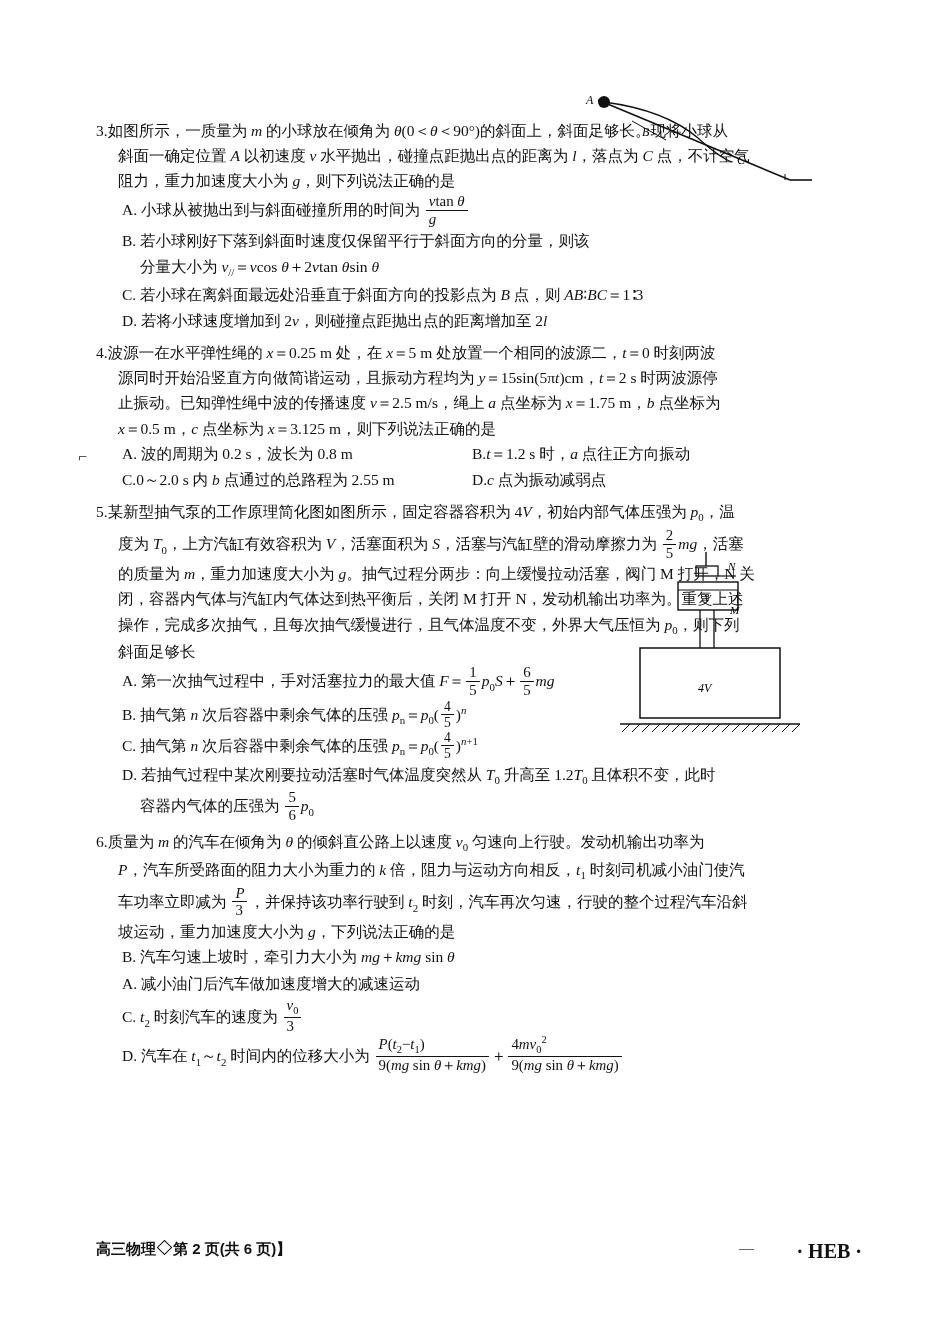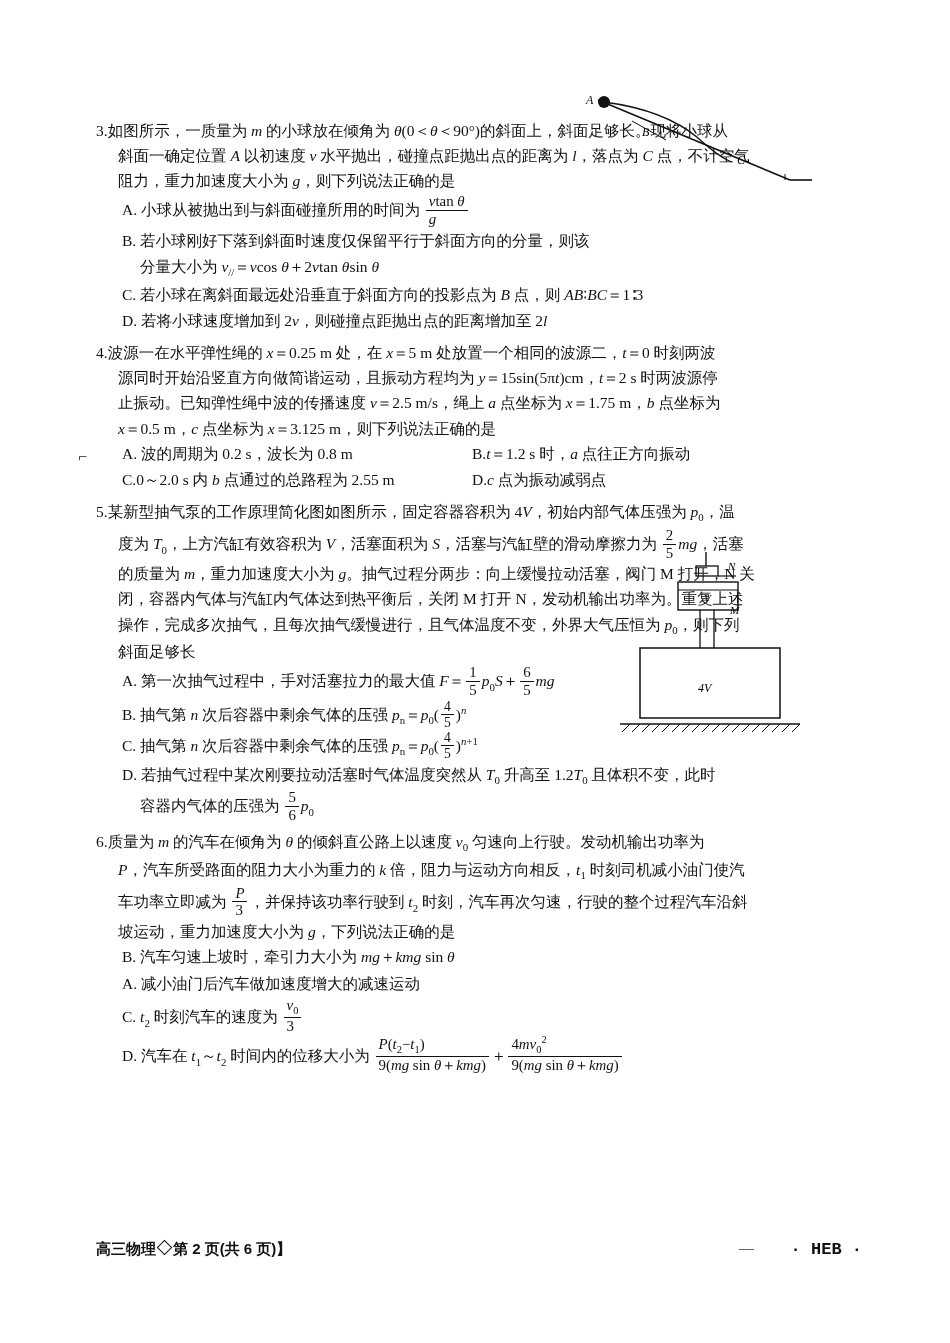--- a/index.html
+++ b/index.html
@@ -96,22 +96,22 @@
     top: 0;
     font-weight: bold;
     font-family: "Liberation Sans", sans-serif;
     font-size: 15px;
   }
   .footer .right {
     position: absolute;
     right: 88px;
     top: 0;
     font-weight: bold;
-    font-family: Liberation Mono, monospace;
-    font-size: 17px;
+    font-family: Liberation Serif, serif;
+    font-size: 20px;
   }
   .footer .dash {
     position: absolute;
     right: 196px;
     top: 0;
     color: #333;
   }
   .sq {
     display: inline-block;
     width: 9px; height: 9px;

